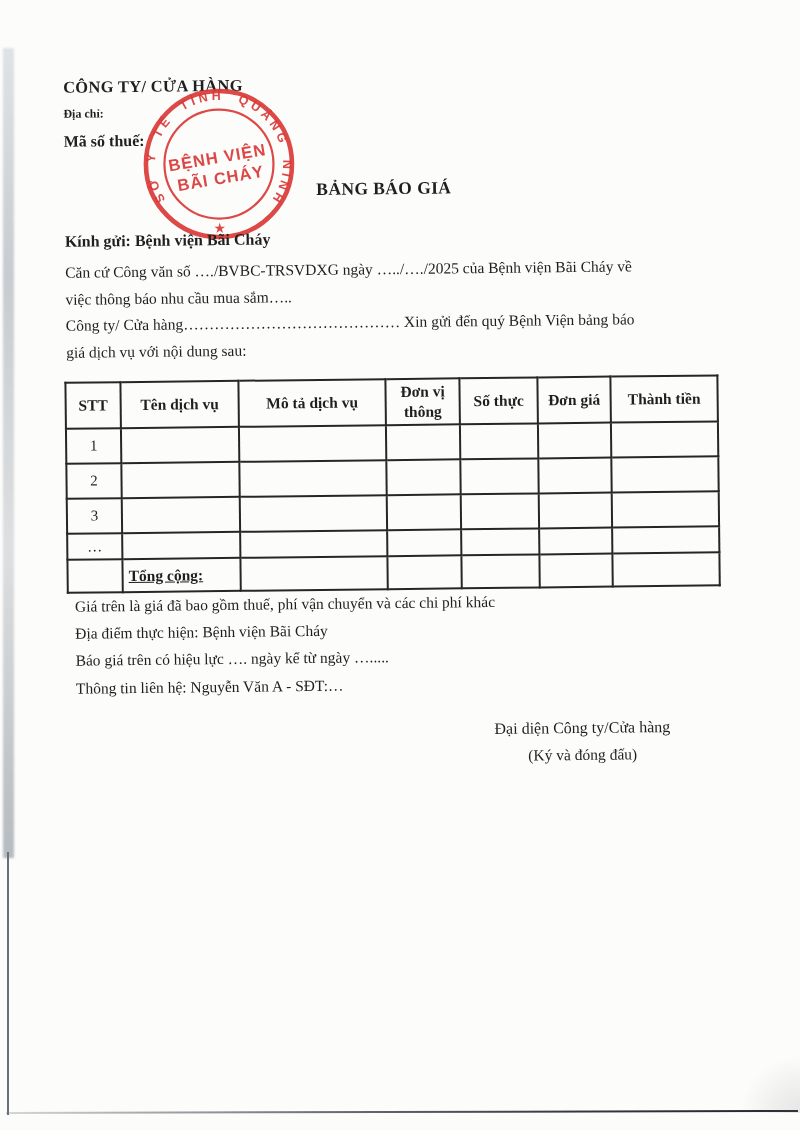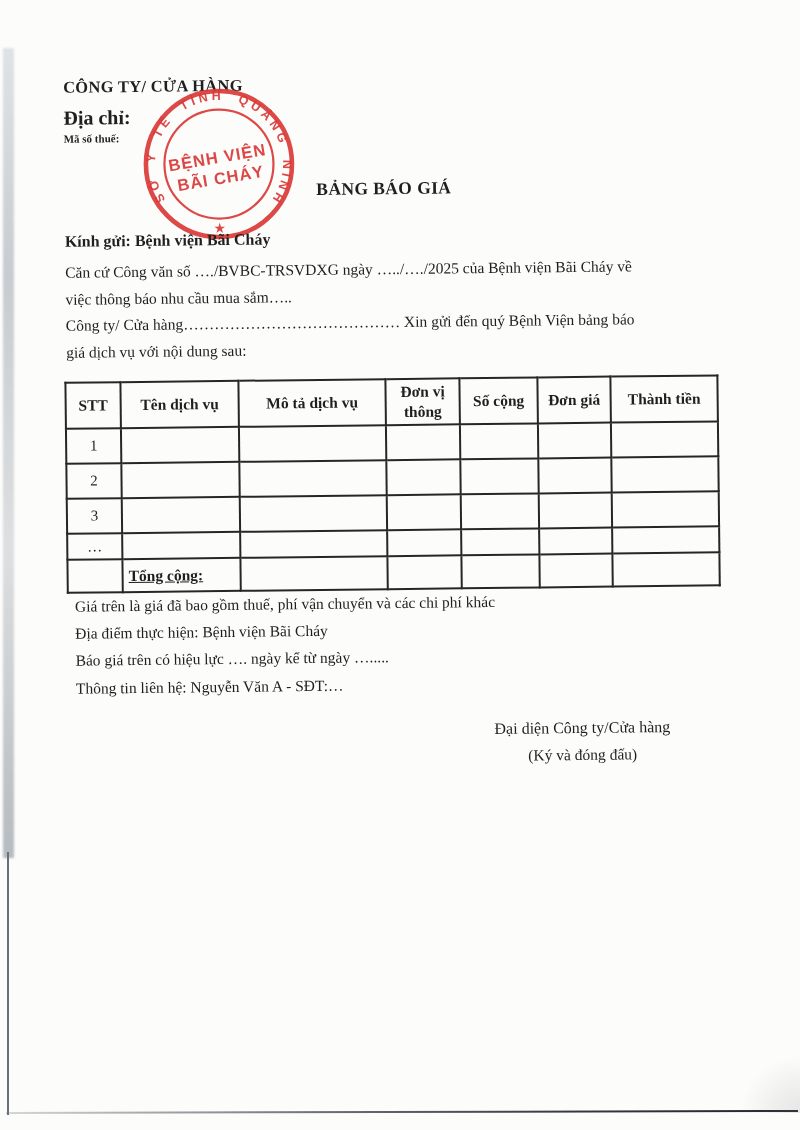--- a/index.html
+++ b/index.html
@@ -25,22 +25,22 @@
   }
   .corner-shade{
     position:absolute;right:0;top:1055px;width:60px;height:58px;
     background:radial-gradient(ellipse at 100% 100%,rgba(120,125,130,.18),rgba(120,125,130,0) 70%);
   }
   
   .content{position:absolute;inset:0;transform:rotate(-0.65deg);transform-origin:400px 520px;}
   .abs{position:absolute;}
   .b{font-weight:700;}
   .company{left:68px;top:74px;font-size:16.5px;letter-spacing:.3px;}
-  .addr{left:68px;top:103px;font-size:20px;}
-  .tax{left:68px;top:129px;font-size:11px;}
+  .addr{left:68px;top:103px;font-size:12px;}
+  .tax{left:68px;top:129px;font-size:16px;}
   .stamp{left:143px;top:82px;width:160px;height:160px;}
   .title{left:320px;top:178px;font-size:17.5px;letter-spacing:.4px;}
   .recipient{left:68px;top:229px;font-size:16px;}
   .para{left:68px;top:0;width:660px;font-size:15.5px;line-height:27px;}
   .p1{top:255px;}
   .p2{top:308px;}
   
   .tbl-wrap{left:66px;top:378px;}
   table{border-collapse:collapse;table-layout:fixed;width:652px;}
   th,td{border:2px solid #262626;padding:0 3px;overflow:hidden;}
@@ -114,21 +114,21 @@
             <col style="width:78px">
             <col style="width:73px">
             <col style="width:107px">
         </colgroup>
         <thead>
           <tr>
             <th>STT</th>
             <th>Tên dịch vụ</th>
             <th>Mô tả dịch vụ</th>
             <th>Đơn vị thông</th>
-            <th>Số cộng</th>
+            <th>Số thực</th>
             <th>Đơn giá</th>
             <th>Thành tiền</th>
           </tr>
         </thead>
         <tbody>
           <tr class="r-std">
             <td>1</td>
             <td></td>
               <td></td>
             <td></td>

